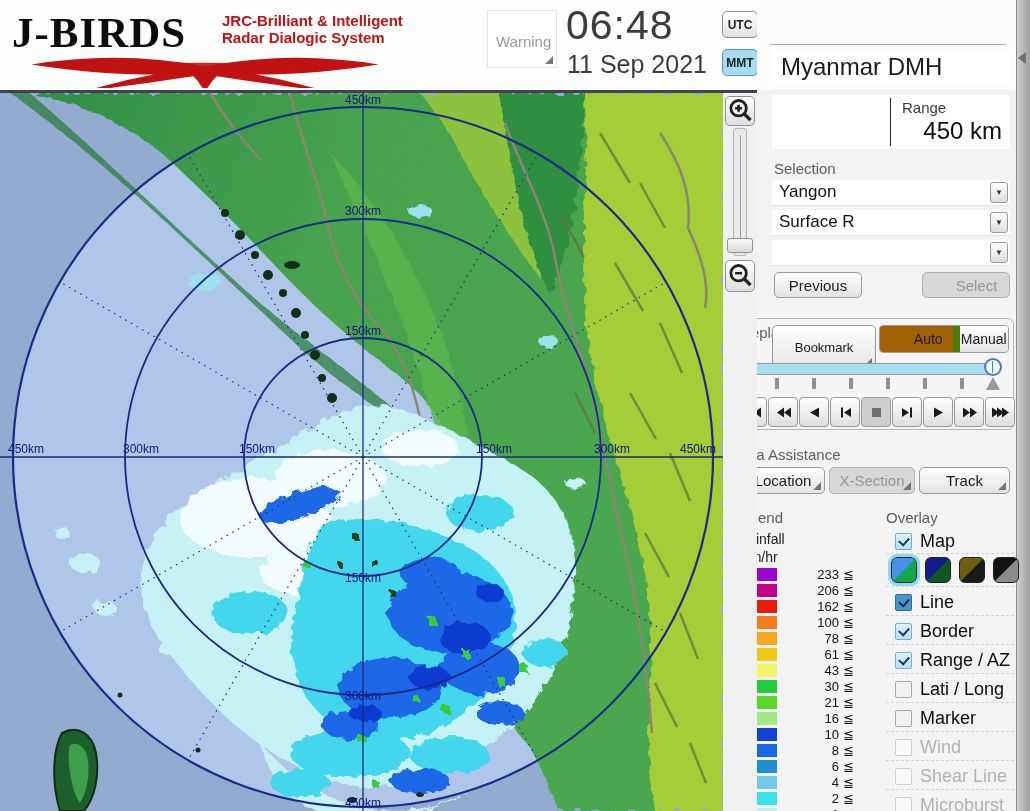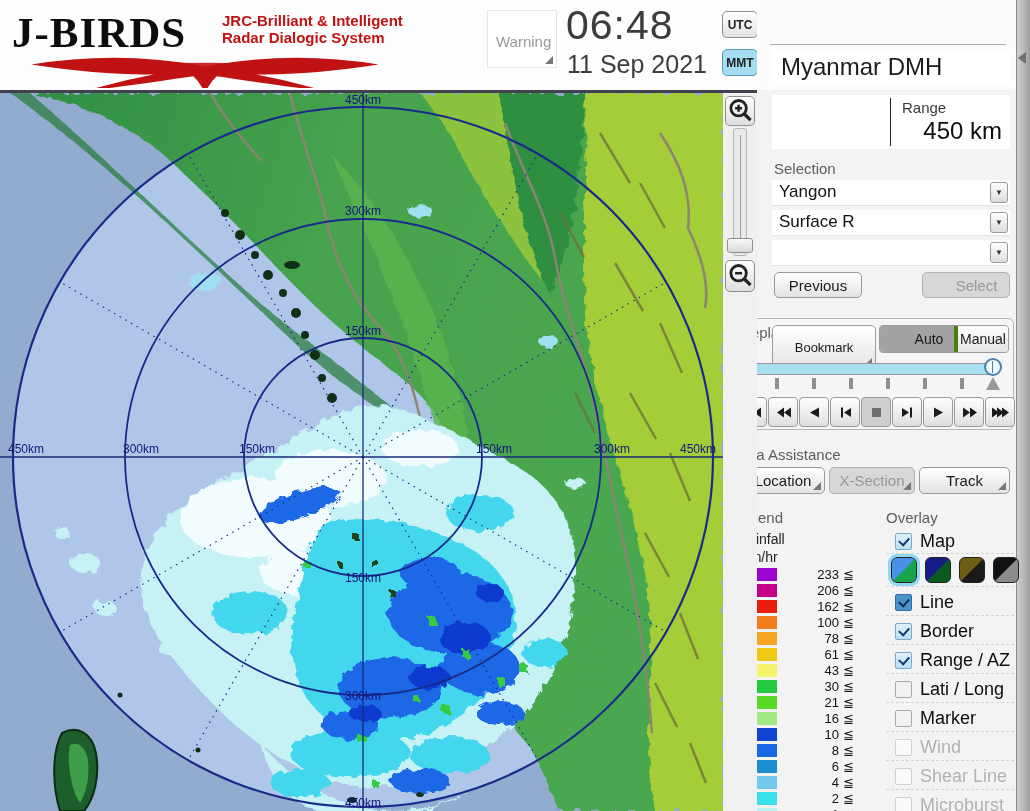--- a/index.html
+++ b/index.html
@@ -70,21 +70,21 @@
 
   
   .replay-box{left:733px;top:318px;width:281px;height:112px;border:1px solid #b5b5b5;
       border-radius:6px;background:#f5f5f5;box-sizing:border-box;}
   #replay-label{left:740px;top:324px;}
   #btn-bookmark{left:772px;top:325px;width:104px;height:45px;font-size:13px;}
   .seg{left:879px;top:325px;width:130px;height:28px;border:1px solid #9a9a9a;border-radius:4px;
       display:flex;overflow:hidden;box-sizing:border-box;}
   .seg div{flex:1;display:flex;align-items:center;justify-content:center;font-size:14px;
       color:#1a1a1a;cursor:pointer;}
-  .seg .on{background:#a3a3a3;border-right:4px solid #4d7c0f;padding-left:24px;}
+  .seg .on{background:#a16207;border-right:7px solid #4d7c0f;padding-left:24px;}
   .seg .off{background:linear-gradient(#fff,#e3e3e3);}
   .slider-track{left:741px;top:363px;width:256px;height:12px;background:#a8dff0;
       border:1px solid #999;box-sizing:border-box;cursor:pointer;}
   .slider-handle{left:984px;top:358px;width:18px;height:18px;border-radius:50%;
       background:#f2fbff;border:2px solid #4a7fae;box-sizing:border-box;cursor:grab;}
   .slider-handle::after{content:"";position:absolute;left:6px;top:1px;width:1px;height:12px;background:#4a7fae;}
   .tick-tri{width:0;height:0;border-left:7px solid transparent;border-right:7px solid transparent;
       border-bottom:13px solid #9a9a9a;top:377px;}
   .tick{width:4px;height:11px;background:#8f8f8f;top:378px;}
   .transport{left:737px;top:397px;width:278px;height:30px;display:flex;gap:1px;}

